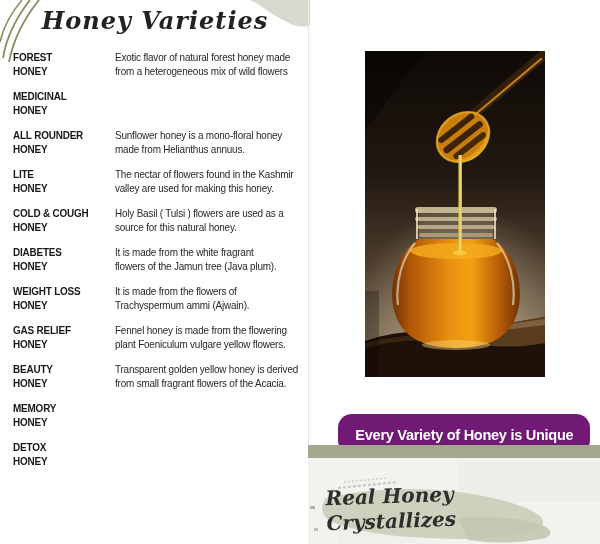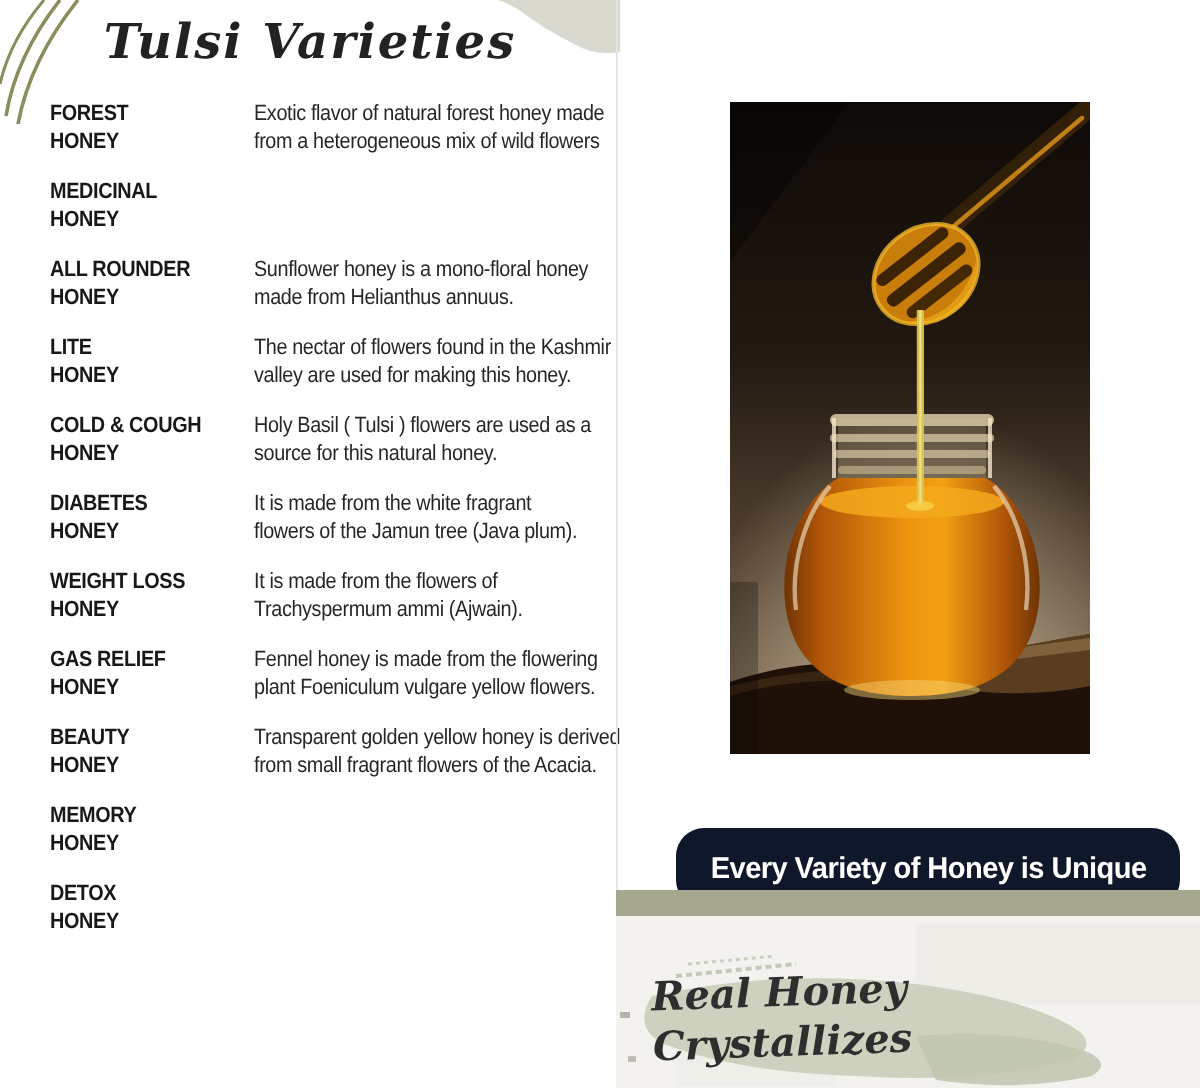--- a/index.html
+++ b/index.html
@@ -4,41 +4,41 @@
 <style>
   html,body{margin:0;padding:0;background:#ffffff;}
   #stage{position:relative;width:600px;height:544px;background:#ffffff;overflow:hidden;
          font-family:"Liberation Sans",sans-serif;color:#1d1d1d;}
 
   
   .title{position:absolute;left:0;top:6px;width:310px;text-align:center;
          font-family:"DejaVu Serif",serif;font-style:italic;font-weight:700;
          font-size:24px;letter-spacing:1px;color:#222;}
   .list{position:absolute;left:13px;top:51px;width:296px;}
-  .row{display:flex;align-items:flex-start;margin-bottom:12px;min-height:27px;margin-left:12px;}
+  .row{display:flex;align-items:flex-start;margin-bottom:12px;min-height:27px;}
   .vname{width:102px;flex:0 0 102px;font-weight:700;font-size:11px;line-height:13.5px;
          letter-spacing:-0.2px;color:#181818;}
   .vname span{display:inline-block;transform:scaleX(0.95);transform-origin:0 0;white-space:nowrap;}
   .vdesc{flex:1;font-size:11px;line-height:13.5px;letter-spacing:-0.2px;color:#262626;}
   .vdesc .inner{transform:scaleX(0.9);transform-origin:0 0;}
   .vdesc .line{white-space:nowrap;}
 
   
   .divider{position:absolute;left:308px;top:0;width:1px;height:445px;background:#e6e6e2;}
 
   
   .corner-curves{position:absolute;left:0;top:0;}
   .top-blob{position:absolute;left:249px;top:0;}
 
   
   .photo{position:absolute;left:365px;top:51px;width:180px;height:326px;}
 
   
   .banner{position:absolute;left:338px;top:414px;width:252px;height:40px;border-radius:14px;
-          background:#0f172a;display:flex;align-items:center;justify-content:center;}
+          background:#701a75;display:flex;align-items:center;justify-content:center;}
   .banner-label{color:#ffffff;font-weight:700;font-size:15px;letter-spacing:-0.3px;
                 transform:scaleX(0.97);white-space:nowrap;}
 
   
   .sage-bar{position:absolute;left:308px;top:445px;width:292px;height:13px;background:#a6a78f;}
   .footer-section{position:absolute;left:308px;top:458px;width:292px;height:86px;background:#f3f2ee;overflow:hidden;}
   .footer-brush{position:absolute;left:0;top:0;}
   .footer-text{position:absolute;left:18px;top:26px;transform:rotate(-2deg);
                font-family:"DejaVu Serif",serif;font-style:italic;font-weight:700;
                font-size:20px;line-height:25px;color:#2e2e2e;}
@@ -51,21 +51,21 @@
   <svg class="corner-curves" width="52" height="62" viewBox="0 0 52 62">
     <path d="M30,0 Q8,28 3,58" fill="none" stroke="#8c8c5c" stroke-width="1.8"></path>
     <path d="M39,0 Q15,30 9,62" fill="none" stroke="#8c8c5c" stroke-width="1.8"></path>
     <path d="M22,0 Q5,20 0,42" fill="none" stroke="#8c8c5c" stroke-width="1.5"></path>
   </svg>
 
   <svg class="top-blob" width="61" height="30" viewBox="0 0 61 30">
     <path d="M0,0 L61,0 L61,26 Q48,28 38,22 Q22,14 12,6 Q6,2 0,0 Z" fill="#d9d9d0"></path>
   </svg>
 
-  <div class="title">Tulsi Varieties</div>
+  <div class="title">Honey Varieties</div>
 
   <div class="list">
     <div class="row">
       <div class="vname"><span><span>FOREST</span><br><span>HONEY</span></span></div>
       <div class="vdesc">
           <div class="inner">
             <div class="line">Exotic flavor of natural forest honey made</div>
             <div class="line">from a heterogeneous mix of wild flowers</div>
           </div>
         </div>

